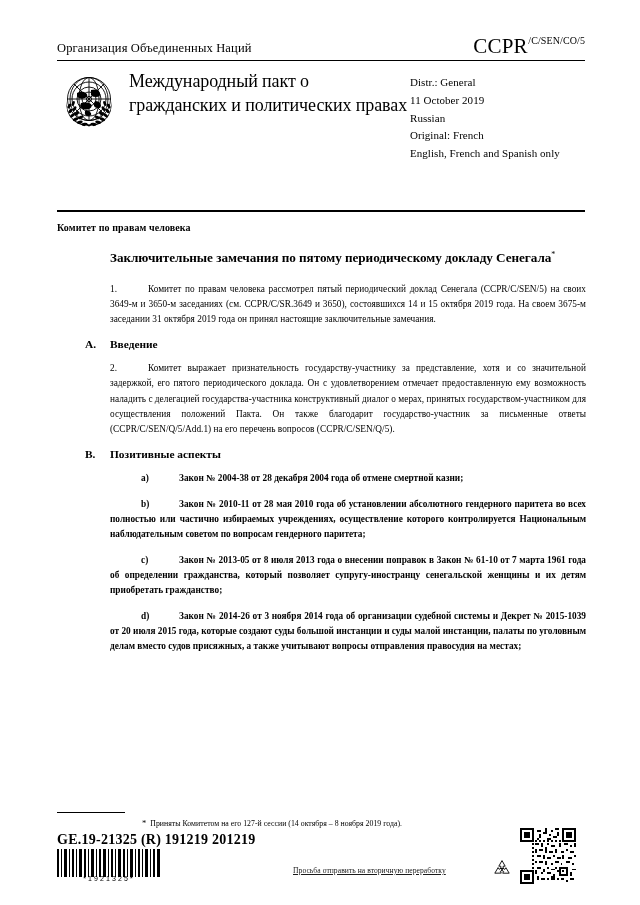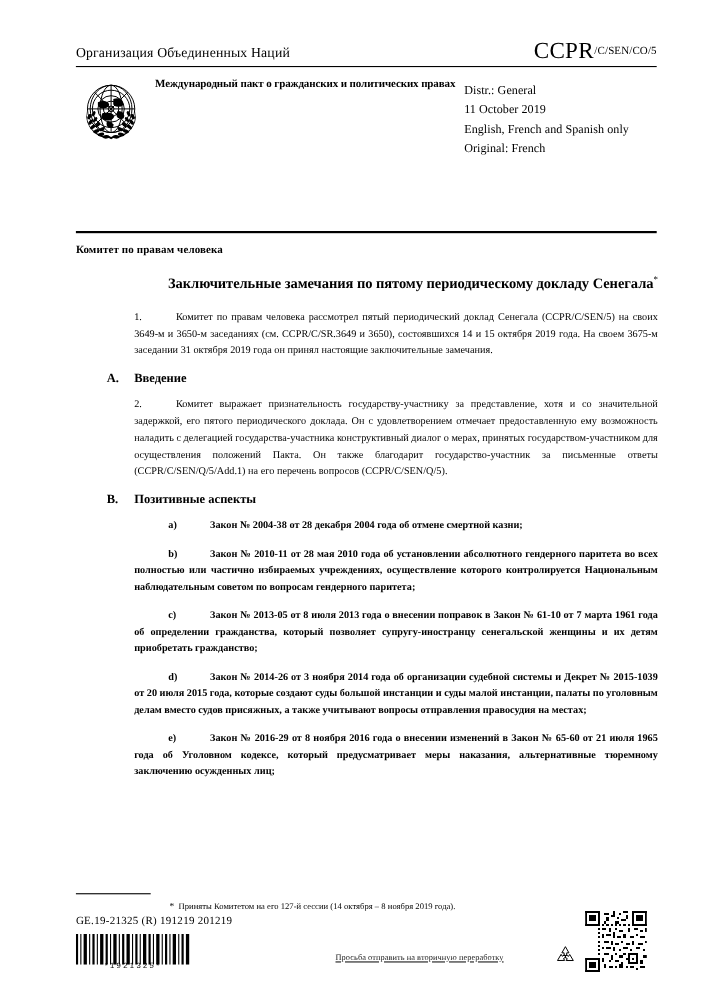--- a/index.html
+++ b/index.html
@@ -10,21 +10,21 @@
   body {
     width: 640px;
     height: 905px;
     font-family: "Liberation Serif", "DejaVu Serif", serif;
     color: #000000;
     position: relative;
     overflow: hidden;
   }
   .page {
     position: absolute;
-    left: 12px; top: 0;
+    left: 0; top: 0;
     width: 628px;
     height: 905px;
   }
 
   
   .masthead {
     position: absolute;
     left: 57px;
     top: 36px;
     width: 528px;
@@ -35,21 +35,21 @@
     justify-content: space-between;
   }
   .org-name {
     font-size: 12.5px;
     letter-spacing: 0.15px;
     line-height: 1.1;
     padding-bottom: 1px;
   }
   .symbol {
     display: flex;
-    align-items: center;
+    align-items: flex-start;
     line-height: 1;
   }
   .symbol-main {
     font-size: 21px;
     letter-spacing: 0.2px;
   }
   .symbol-sub {
     font-size: 10px;
     letter-spacing: 0.1px;
     padding-left: 0.5px;
@@ -73,22 +73,22 @@
     flex: 0 0 64px;
     margin-top: 2px;
   }
   .emblem svg { display: block; }
   .title-text {
     flex: 1 1 auto;
     padding-left: 8px;
     padding-top: 2px;
   }
   .doc-title {
-    font-size: 10px;
-    font-weight: bold;
+    font-size: 18px;
+    font-weight: normal;
     line-height: 1.32;
     letter-spacing: -0.1px;
   }
   .distr-block {
     flex: 0 0 175px;
     padding-top: 6px;
     font-size: 11px;
     line-height: 1.62;
     letter-spacing: 0.05px;
   }
@@ -117,21 +117,20 @@
     left: 110px;
     top: 248px;
     width: 476px;
   }
   .main-heading {
     font-size: 13.2px;
     font-weight: bold;
     line-height: 1.46;
     letter-spacing: -0.05px;
     margin-bottom: 15px;
-    text-align: right;
   }
   .main-heading sup {
     font-size: 8px;
     font-weight: normal;
     vertical-align: super;
   }
   .para {
     font-size: 9.3px;
     line-height: 1.62;
     text-align: justify;
@@ -190,22 +189,23 @@
   .footnote .star {
     font-size: 8.5px;
     padding-right: 4px;
   }
 
   
   .gecode {
     position: absolute;
     left: 57px;
     top: 832px;
-    font-size: 10px;
+    font-size: 14px;
     letter-spacing: 0.25px;
+    font-weight: bold;
   }
   .barcode {
     position: absolute;
     left: 57px;
     top: 849px;
     width: 104px;
     height: 28px;
   }
   .barcode-digits {
     position: absolute;
@@ -312,22 +312,23 @@
           </g>
         </g>
       </svg>
     </div>
     <div class="title-text">
       <div class="doc-title">Международный пакт о гражданских и политических правах</div>
     </div>
     <div class="distr-block">
       <div>Distr.: General</div>
       <div>11 October 2019</div>
+      <div>Russian</div>
+      <div>Original: French</div>
       <div>English, French and Spanish only</div>
-      <div>Original: French</div>
     </div>
   </div>
 
   <div class="rule-thick"></div>
 
   <div class="committee">Комитет по правам человека</div>
 
   <div class="content">
 
     <div class="main-heading">
@@ -355,23 +356,20 @@
       <span class="lbl">a)</span><span>Закон № 2004-38 от 28 декабря 2004 года об отмене смертной казни;</span>
     </p>
     <p class="item">
       <span class="lbl">b)</span><span>Закон № 2010-11 от 28 мая 2010 года об установлении абсолютного гендерного паритета во всех полностью или частично избираемых учреждениях, осуществление которого контролируется Национальным наблюдательным советом по вопросам гендерного паритета;</span>
     </p>
     <p class="item">
       <span class="lbl">c)</span><span>Закон № 2013-05 от 8 июля 2013 года о внесении поправок в Закон № 61-10 от 7 марта 1961 года об определении гражданства, который позволяет супругу-иностранцу сенегальской женщины и их детям приобретать гражданство;</span>
     </p>
     <p class="item">
       <span class="lbl">d)</span><span>Закон № 2014-26 от 3 ноября 2014 года об организации судебной системы и Декрет № 2015-1039 от 20 июля 2015 года, которые создают суды большой инстанции и суды малой инстанции, палаты по уголовным делам вместо судов присяжных, а также учитывают вопросы отправления правосудия на местах;</span>
-    </p>
-    <p class="item">
-      <span class="lbl">e)</span><span>Закон № 2016-29 от 8 ноября 2016 года о внесении изменений в Закон № 65-60 от 21 июля 1965 года об Уголовном кодексе, который предусматривает меры наказания, альтернативные тюремному заключению осужденных лиц;</span>
     </p>
   </div>
 
   <div class="fn-rule"></div>
   <div class="footnote">
     <span class="star">*</span><span>Приняты Комитетом на его 127-й сессии (14 октября – 8 ноября 2019 года).</span>
   </div>
 
   <div class="gecode">GE.19-21325  (R)  191219  201219</div>
 

